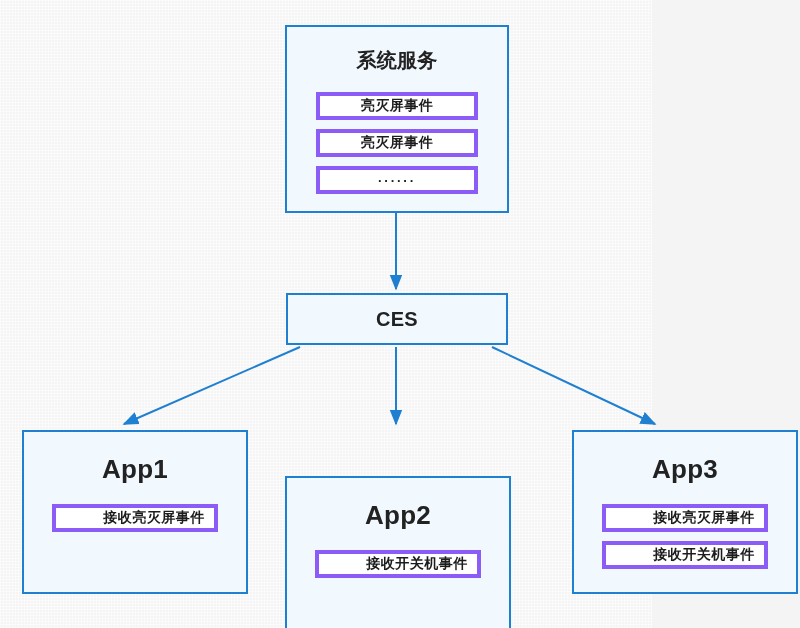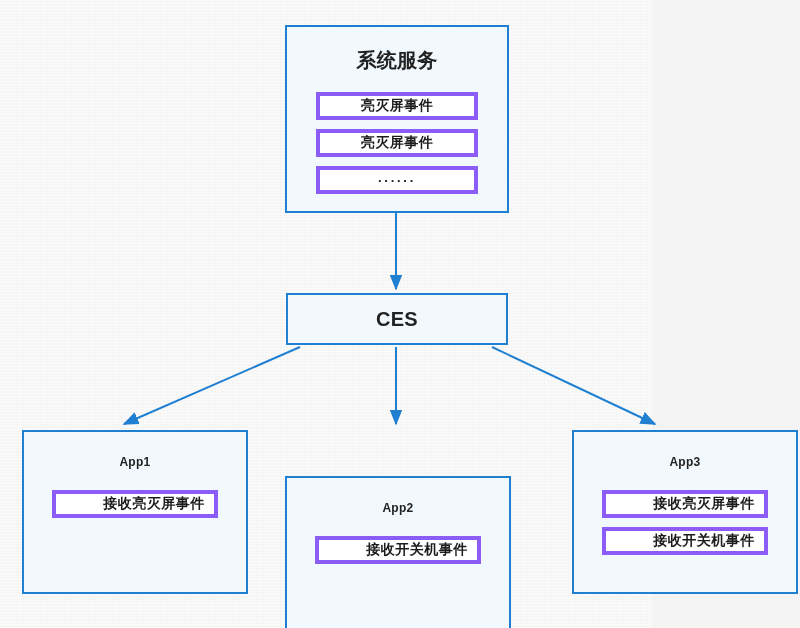--- a/index.html
+++ b/index.html
@@ -99,21 +99,21 @@
   .app-node {
     top: 430px;
     width: 226px;
     height: 164px;
   }
   #node-app1 { left: 22px; }
   #node-app2 { left: 285px; margin-top: 46px; }
   #node-app3 { left: 572px; }
   .app-node .node-title {
     margin-top: 24px;
-    font-size: 12px;
+    font-size: 26px;
   }
   .app-node .item-list {
     margin-top: 22px;
     padding: 0 28px;
     display: flex;
     flex-direction: column;
     gap: 9px;
   }
   .app-node .item {
     height: 28px;

